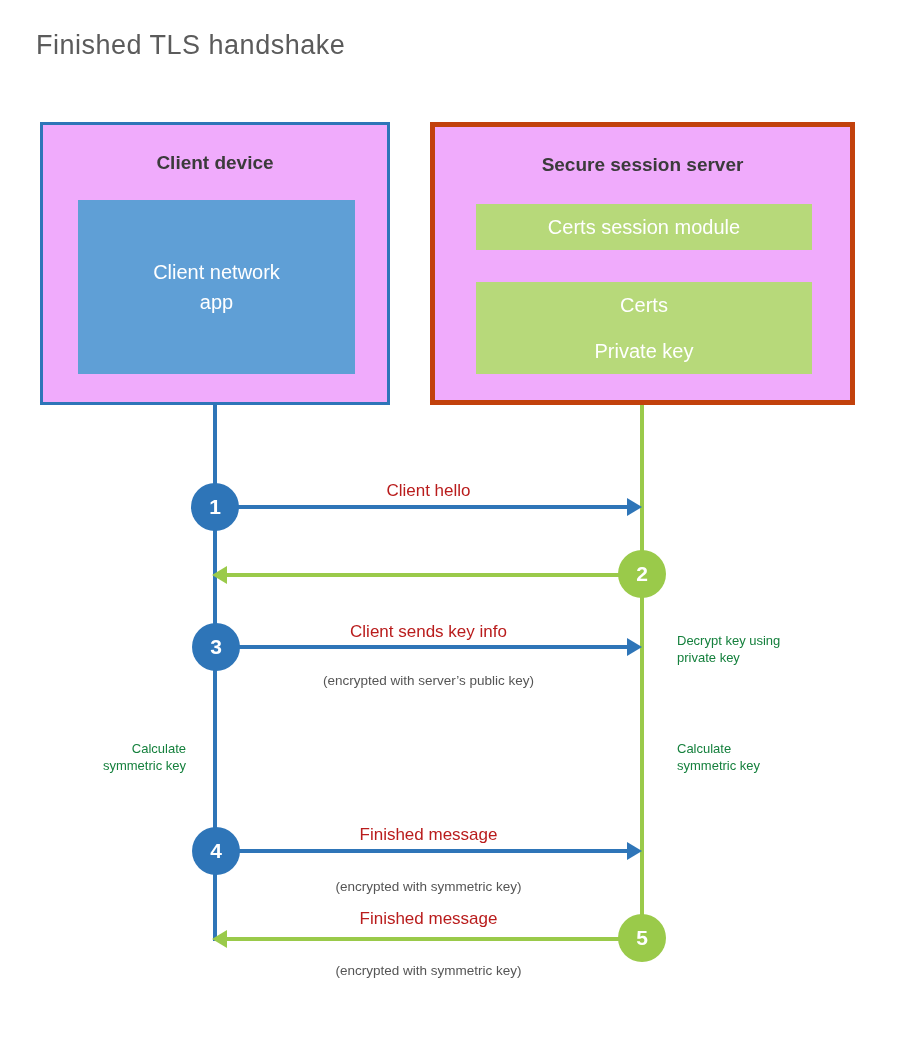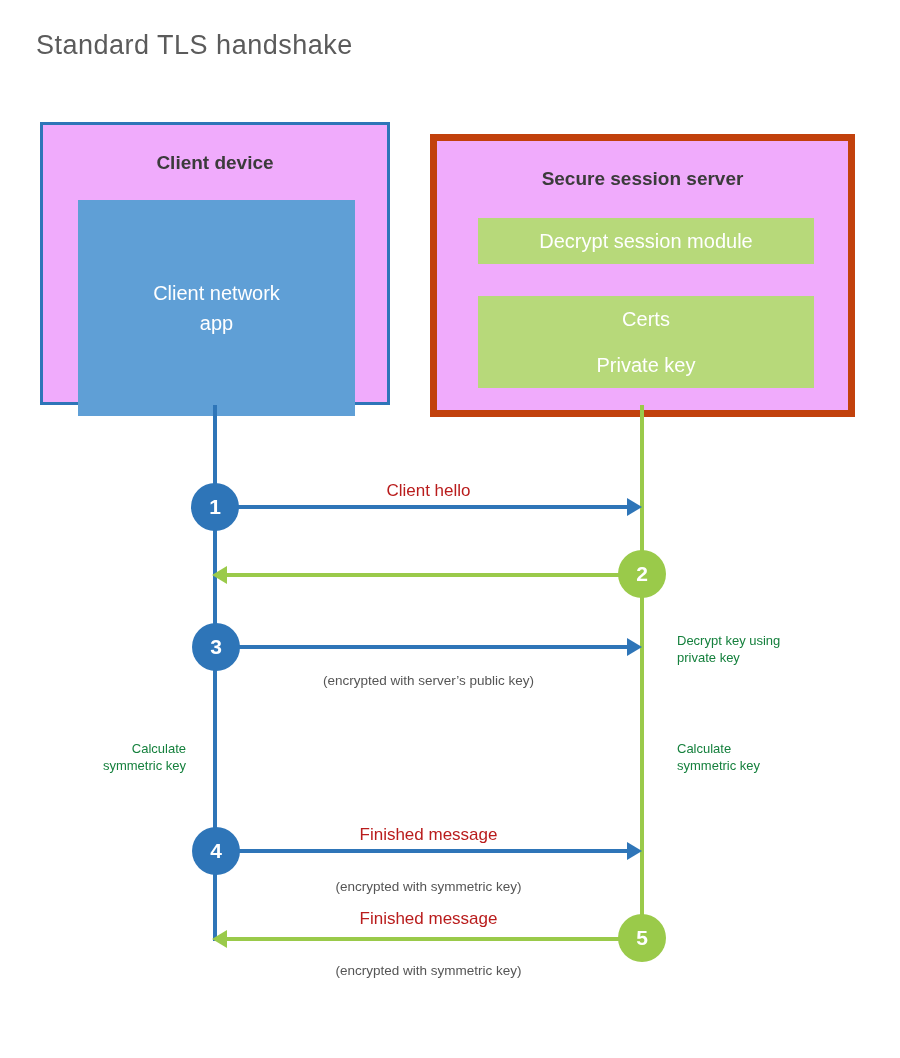--- a/index.html
+++ b/index.html
@@ -10,27 +10,27 @@
     font-family:"Liberation Sans","DejaVu Sans",sans-serif;
     overflow:hidden;
   }
   .title{
     position:absolute;left:36px;top:30px;
     font-size:27px;font-weight:300;color:#5b5b5b;letter-spacing:0.5px;
   }
   
   .bigbox{position:absolute;top:122px;height:283px;background:#f0abfc;box-sizing:border-box;}
   .client-box{left:40px;width:350px;border:3px solid #2e75b8;}
-  .server-box{left:430px;width:425px;border:7px solid #c2410c;margin-top:12px;}
+  .server-box{left:430px;width:425px;border:5px solid #c2410c;}
   .bigbox h2{
     margin:0;position:absolute;left:0;right:0;top:27px;
     text-align:center;font-size:19px;font-weight:bold;color:#3b3b3b;
   }
   .app-box{
-    position:absolute;left:35px;top:75px;width:277px;height:216px;
+    position:absolute;left:35px;top:75px;width:277px;height:174px;
     background:#5f9fd6;color:#ffffff;
     display:flex;flex-direction:column;align-items:center;justify-content:center;
     font-size:20px;line-height:30px;text-align:right;
   }
   .server-bar{
     position:absolute;left:41px;width:336px;height:46px;
     background:#b7d97a;color:#ffffff;
     display:flex;align-items:center;justify-content:center;
     font-size:20px;
   }
@@ -70,53 +70,54 @@
     position:absolute;font-size:13px;color:#15803d;line-height:17px;
   }
   .note-right{left:677px;text-align:left;}
   .note-left{left:36px;width:150px;text-align:right;}
 </style>
 </head>
 <body>
 
 <div class="canvas">
 
-  <div class="title">Standard TLS handshake</div>
+  <div class="title">Finished TLS handshake</div>
 
   <div class="bigbox client-box">
     <h2>Client device</h2>
     <div class="app-box">
       <span>Client network</span>
       <span>app</span>
     </div>
   </div>
 
   <div class="bigbox server-box">
     <h2>Secure session server</h2>
-    <div class="server-bar bar-0">Decrypt session module</div>
+    <div class="server-bar bar-0">Certs session module</div>
     <div class="server-bar bar-1">Certs</div>
     <div class="server-bar bar-2">Private key</div>
   </div>
 
   <div class="vline blue"></div>
   <div class="vline green"></div>
 
   <div class="msg" style="top:481px;">Client hello</div>
   <div class="hline blue" style="left:215px;top:505px;width:412px;"></div>
   <div class="ahead right" style="left:627px;top:498px;"></div>
   <div class="circle blue" style="left:191px;top:483px;">
       <span>1</span>
     </div>
 
   <div class="hline green" style="left:227px;top:573px;width:415px;"></div>
   <div class="ahead left" style="left:212px;top:566px;"></div>
   <div class="circle green" style="left:618px;top:550px;">
       <span>2</span>
     </div>
 
+  <div class="msg" style="top:622px;">Client sends key info</div>
   <div class="hline blue" style="left:216px;top:645px;width:411px;"></div>
   <div class="ahead right" style="left:627px;top:638px;"></div>
   <div class="submsg" style="top:657px;">(encrypted with server’s public key)</div>
   <div class="circle blue" style="left:192px;top:623px;">
       <span>3</span>
     </div>
 
   <div class="note note-right" style="top:632px;">
     <div>Decrypt key using</div>
     <div>private key</div>

